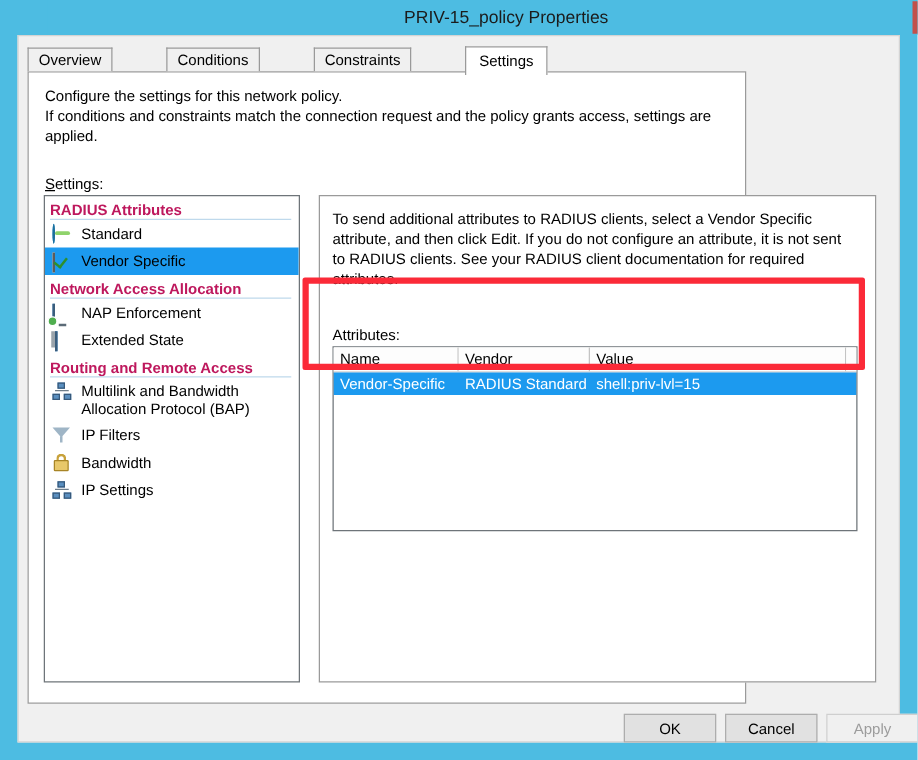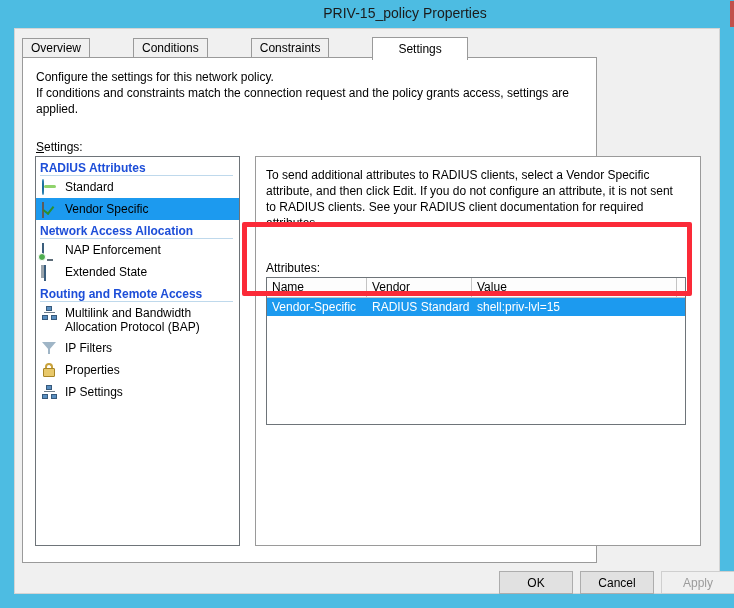--- a/index.html
+++ b/index.html
@@ -83,21 +83,21 @@
     color: #000;
   }
   .tab.active {
     background: #FFFFFF;
     height: 23px;
     line-height: 22px;
     margin-bottom: -2px;
     border-color: #9A9A9A;
     position: relative;
     z-index: 6;
-    padding: 0 25px;
+    padding: 0 10px;
   }
 
   
   .tabpage {
     position: absolute;
     left: 7px; top: 28px;
     width: 575px; height: 506px;
     background: #FFFFFF;
     border: 1px solid #9A9A9A;
     box-sizing: border-box;
@@ -123,21 +123,21 @@
     left: 12px; top: 98px;
     width: 205px; height: 390px;
     background: #FFFFFF;
     border: 1px solid #6E7479;
     box-sizing: border-box;
     overflow: hidden;
   }
   .tree-group {
     font-size: 12px;
     font-weight: bold;
-    color: #1d4ed8;
+    color: #be185d;
     padding: 4px 0 1px 4px;
     position: relative;
     white-space: nowrap;
   }
   .tree-group .rule {
     position: absolute;
     left: 4px; right: 6px;
     bottom: 0;
     height: 1px;
     background: #BFD9EC;
@@ -476,21 +476,21 @@
       <div class="tree-item">
         <span class="tree-icon"><span class="ic-nodes"><i></i><i></i><i></i></span></span>
         <span class="tree-label" style="width:145px">Multilink and Bandwidth Allocation Protocol (BAP)</span>
       </div>
       <div class="tree-item">
         <span class="tree-icon"><span class="ic-funnel"></span></span>
         <span class="tree-label">IP Filters</span>
       </div>
       <div class="tree-item">
         <span class="tree-icon"><span class="ic-lock"></span></span>
-        <span class="tree-label">Properties</span>
+        <span class="tree-label">Bandwidth</span>
       </div>
       <div class="tree-item">
         <span class="tree-icon"><span class="ic-nodes"><i></i><i></i><i></i></span></span>
         <span class="tree-label">IP Settings</span>
       </div>
     </div>
 
     <div class="right-pane">
       <div class="desc">To send additional attributes to RADIUS clients, select a Vendor Specific attribute, and then click Edit. If you do not configure an attribute, it is not sent to RADIUS clients. See your RADIUS client documentation for required attributes.</div>
 

